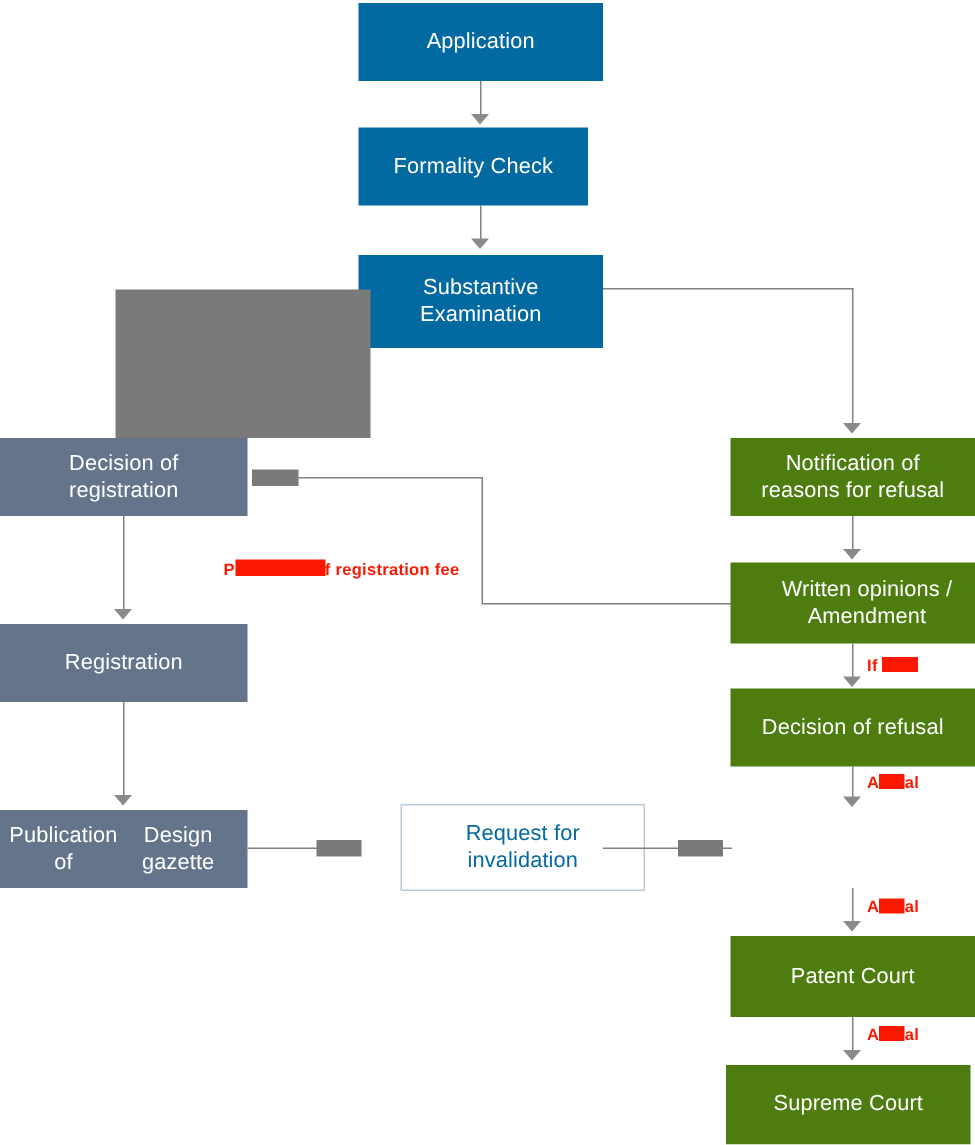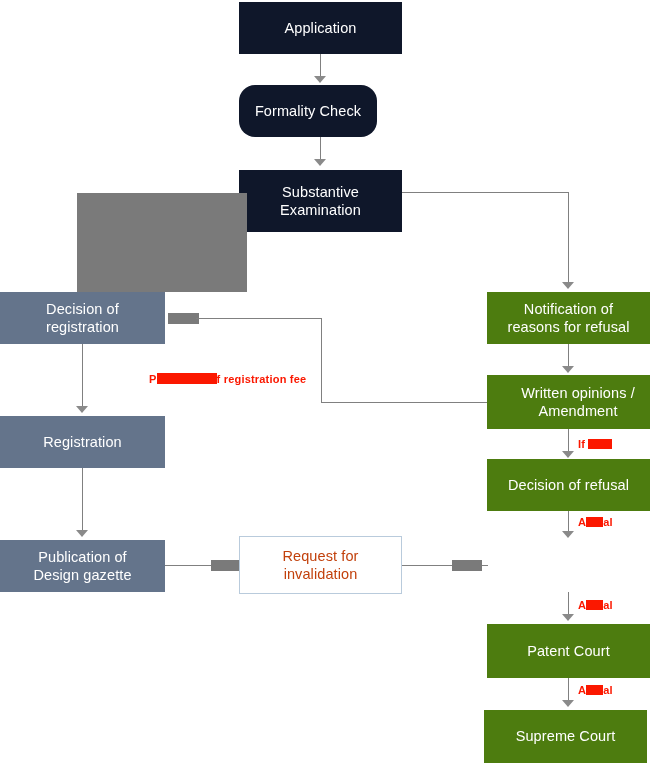--- a/index.html
+++ b/index.html
@@ -10,25 +10,25 @@
   }
   #flow{position:absolute;inset:0;width:650px;height:763px;}
 
   .node{
     position:absolute;box-sizing:border-box;
     display:flex;align-items:center;justify-content:center;
     text-align:center;line-height:1.25;
     color:#ffffff;font-size:14.5px;letter-spacing:.1px;
     padding:4px 6px;
   }
-  .node.blue{background:#0f172a;justify-content:center;}
+  .node.blue{background:#0369a1;justify-content:center;}
   .node.teal{background:#4d7c0f;}
   .node.slate{background:#64748b;}
   .node.outline{
-    background:#ffffff;border:1px solid #b9cbdc;color:#c2410c;
+    background:#ffffff;border:1px solid #b9cbdc;color:#0369a1;margin-left:28px;
   }
 
   
   .line{position:absolute;background:#808080;}
   .line.h{height:1px;}
   .line.v{width:1px;}
 
   
   .arrow{
     position:absolute;width:0;height:0;
@@ -51,21 +51,21 @@
 
 <div id="flow">
 
   <div class="node blue" style="left:239px;top:2px;width:163px;height:52px;">
     <span>Application</span>
   </div>
 
   <div class="line v" style="left:320px;top:54px;height:24px;"></div>
   <div class="arrow" style="left:314px;top:76px;"></div>
 
-  <div class="node blue" style="left:239px;top:85px;width:138px;height:52px;border-radius:16px;">
+  <div class="node blue" style="left:239px;top:85px;width:153px;height:52px;">
     <span>Formality Check</span>
   </div>
 
   <div class="line v" style="left:320px;top:137px;height:24px;"></div>
   <div class="arrow" style="left:314px;top:159px;"></div>
 
   <div class="node blue" style="left:239px;top:170px;width:163px;height:62px;flex-direction:column;">
     <span>Substantive</span>
     <span>Examination</span>
   </div>
@@ -94,21 +94,21 @@
     <span>P</span><span class="redact-red" style="position:relative;display:inline-block;width:60px;height:11px;vertical-align:-1px;"></span><span>f registration fee</span>
   </div>
 
   <div class="node slate" style="left:0px;top:416px;width:165px;height:52px;">
     <span>Registration</span>
   </div>
 
   <div class="line v" style="left:82px;top:468px;height:64px;"></div>
   <div class="arrow" style="left:76px;top:530px;"></div>
 
-  <div class="node slate" style="left:0px;top:540px;width:165px;height:52px;flex-direction:column;">
+  <div class="node slate" style="left:0px;top:540px;width:165px;height:52px;flex-direction:row;">
     <span>Publication of</span>
     <span>Design gazette</span>
   </div>
 
   <div class="line h" style="left:165px;top:565px;width:75px;"></div>
   <div class="redact" style="left:211px;top:560px;width:30px;height:11px;"></div>
 
   <div class="node outline" style="left:239px;top:536px;width:163px;height:58px;flex-direction:column;">
     <span>Request for</span>
     <span>invalidation</span>

